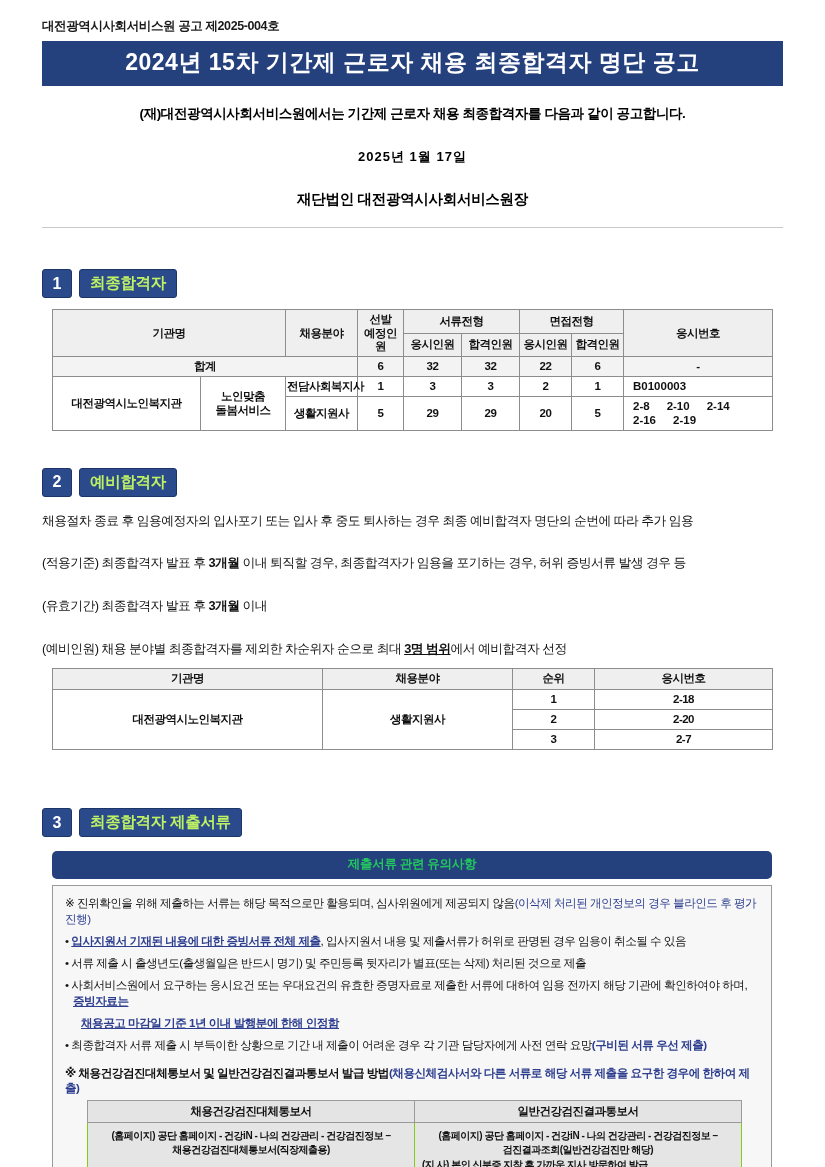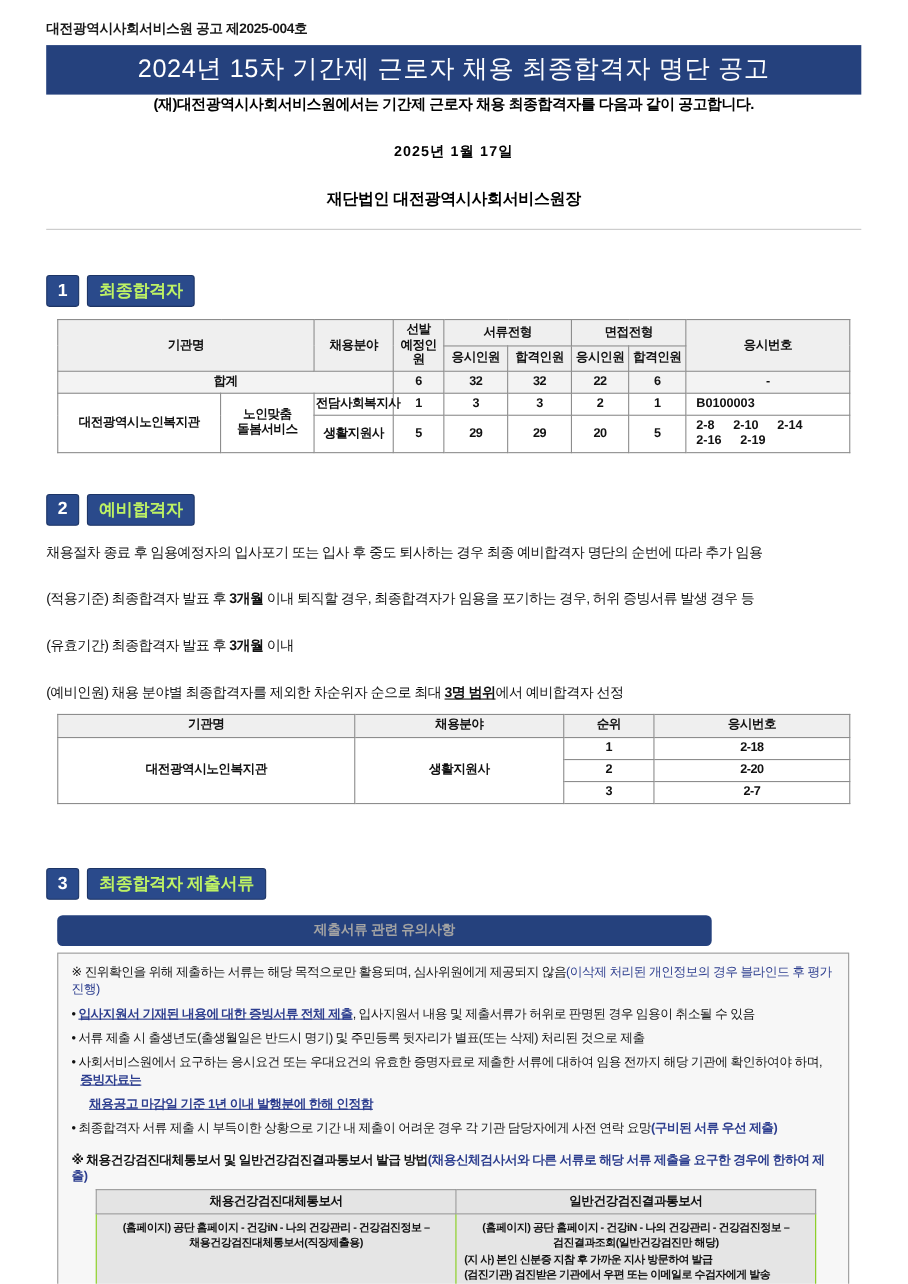--- a/index.html
+++ b/index.html
@@ -30,30 +30,31 @@
     letter-spacing: -0.4px;
     padding-top: 18px;
     padding-bottom: 6px;
     color: #1a1a1a;
   }
   .title-banner {
     background: #25417d;
     color: #ffffff;
     text-align: center;
     font-size: 23px;
-    font-weight: 400;
+    font-weight: 700;
     letter-spacing: 0.5px;
     padding: 9px 0 11px;
     line-height: 1.1;
   }
   .subtitle {
     text-align: center;
     font-size: 13.5px;
     font-weight: 700;
     letter-spacing: -0.4px;
+    margin-top: 19px;
   }
   .date-line {
     text-align: center;
     font-size: 13px;
     font-weight: 700;
     letter-spacing: 1px;
     margin-top: 25px;
   }
   .signer {
     text-align: center;
@@ -142,29 +143,29 @@
     line-height: 1.3;
     color: #111;
   }
   .para.first { margin-top: 16px; }
   .para b { font-weight: 700; }
   .u { text-decoration: underline; font-weight: 700; }
 
   
   .notice-bar {
     background: #25417d;
-    color: #a3a3a3;
+    color: #22c55e;
     text-align: center;
     font-size: 12.5px;
     font-weight: 700;
     letter-spacing: -0.3px;
     padding: 5px 0 6px;
     border-radius: 5px;
     margin: 14px 0 0 10px;
-    width: 595px;
+    width: 720px;
     box-sizing: border-box;
   }
   .notice-box {
     border: 1px solid #9a9a9a;
     background: #f7f7f7;
     width: 720px;
     box-sizing: border-box;
     margin: 6px 0 0 10px;
     padding: 9px 12px 11px;
   }

